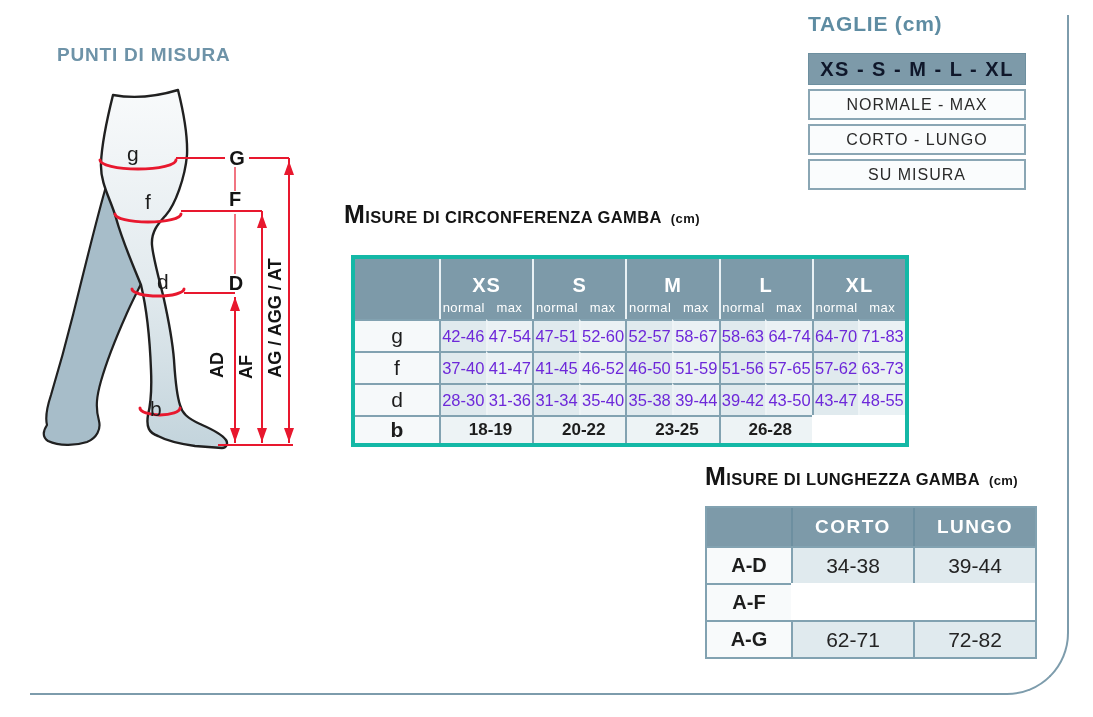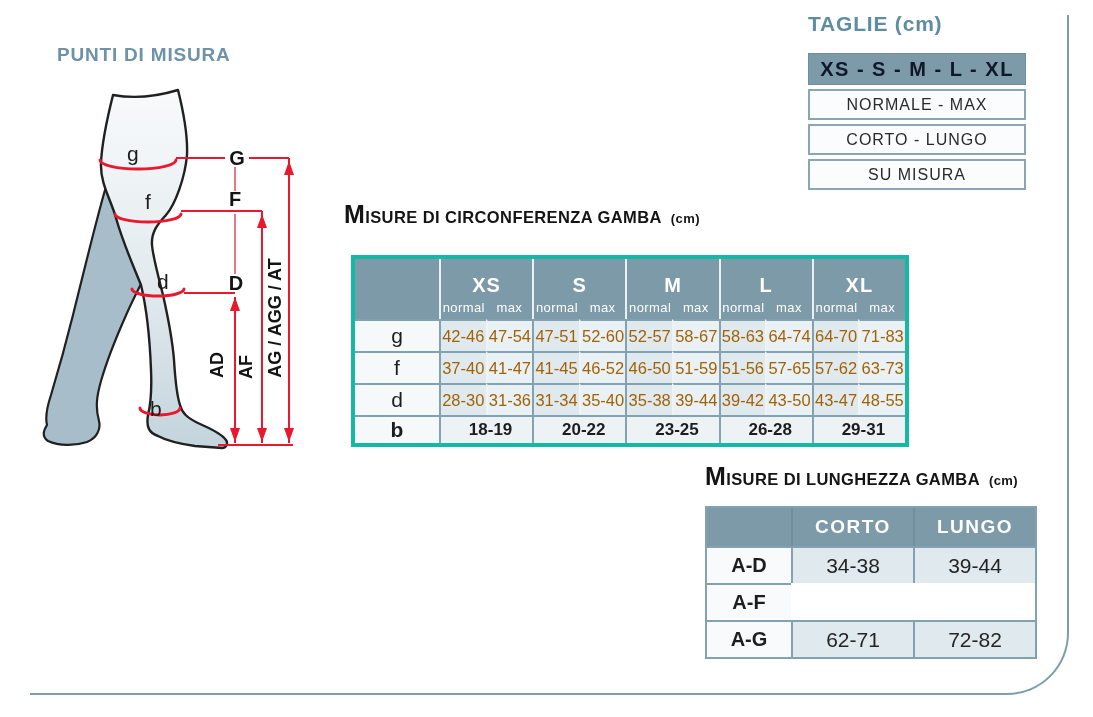--- a/index.html
+++ b/index.html
@@ -42,21 +42,21 @@
   .c-corner { grid-column:1; background:#7d9aa9; }
   .c-size { grid-column:span 2; background:#7d9aa9; border-left:2px solid #e9f1f4;
     display:flex; flex-direction:column; justify-content:flex-end; padding-bottom:4px; }
   .c-size-name { text-align:center; color:#fff; font-weight:bold; font-size:20px;
     letter-spacing:1px; margin-bottom:3px; }
   .c-subrow { display:flex; }
   .c-subrow span { width:50%; text-align:center; color:#fff; font-size:13px; letter-spacing:0.4px; }
   .c-label { border-top:2px solid #82a2b1; background:#f6f9fa; display:flex;
     align-items:center; justify-content:center; font-size:21px; color:#1d1d1d; }
   .c-cell { border-top:2px solid #82a2b1; border-left:2px solid #eef4f6; background:#e2ebef;
-    display:flex; align-items:center; justify-content:center; font-size:16.5px; color:#a16207; }
+    display:flex; align-items:center; justify-content:center; font-size:16.5px; color:#6d28d9; }
   .c-cell.gstart { border-left:2px solid #82a2b1; background:#e0eaee; }
   .c-cell.sub-max { background:#eaf1f4; }
   .c-bcell { grid-column:span 2; border-top:2px solid #82a2b1; border-left:2px solid #82a2b1;
     background:#edf3f5; display:flex; align-items:center; justify-content:center;
     font-size:17px; font-weight:bold; color:#1d1d1d;padding-left:8px; }
   .c-blabel { font-weight:bold; }
 
   
   .lung { position:absolute; left:705px; top:506px; width:332px;
     border:2px solid #82a2b1; display:grid;
@@ -256,21 +256,20 @@
     <div class="c-cell gstart">39-42</div>
     <div class="c-cell sub-max">43-50</div>
     <div class="c-cell gstart">43-47</div>
     <div class="c-cell sub-max">48-55</div>
 
     <div class="c-label c-blabel">b</div>
     <div class="c-bcell">18-19</div>
     <div class="c-bcell">20-22</div>
     <div class="c-bcell">23-25</div>
     <div class="c-bcell">26-28</div>
-    <div class="c-bcell">29-31</div>
   </div>
 
   <div class="big-title lung-title">
     <span class="main">MISURE DI LUNGHEZZA GAMBA</span>
     <span class="unit">(cm)</span>
   </div>
 
   <div class="lung">
     <div class="l-h"></div>
     <div class="l-h">CORTO</div>

